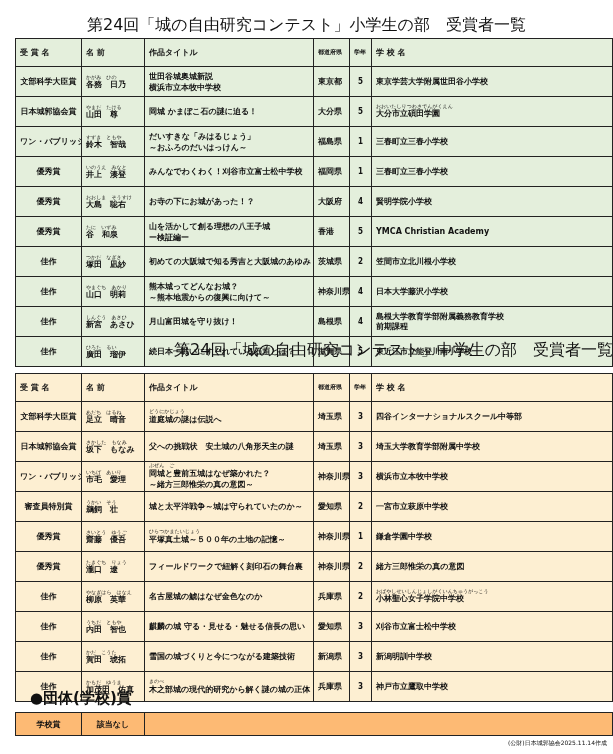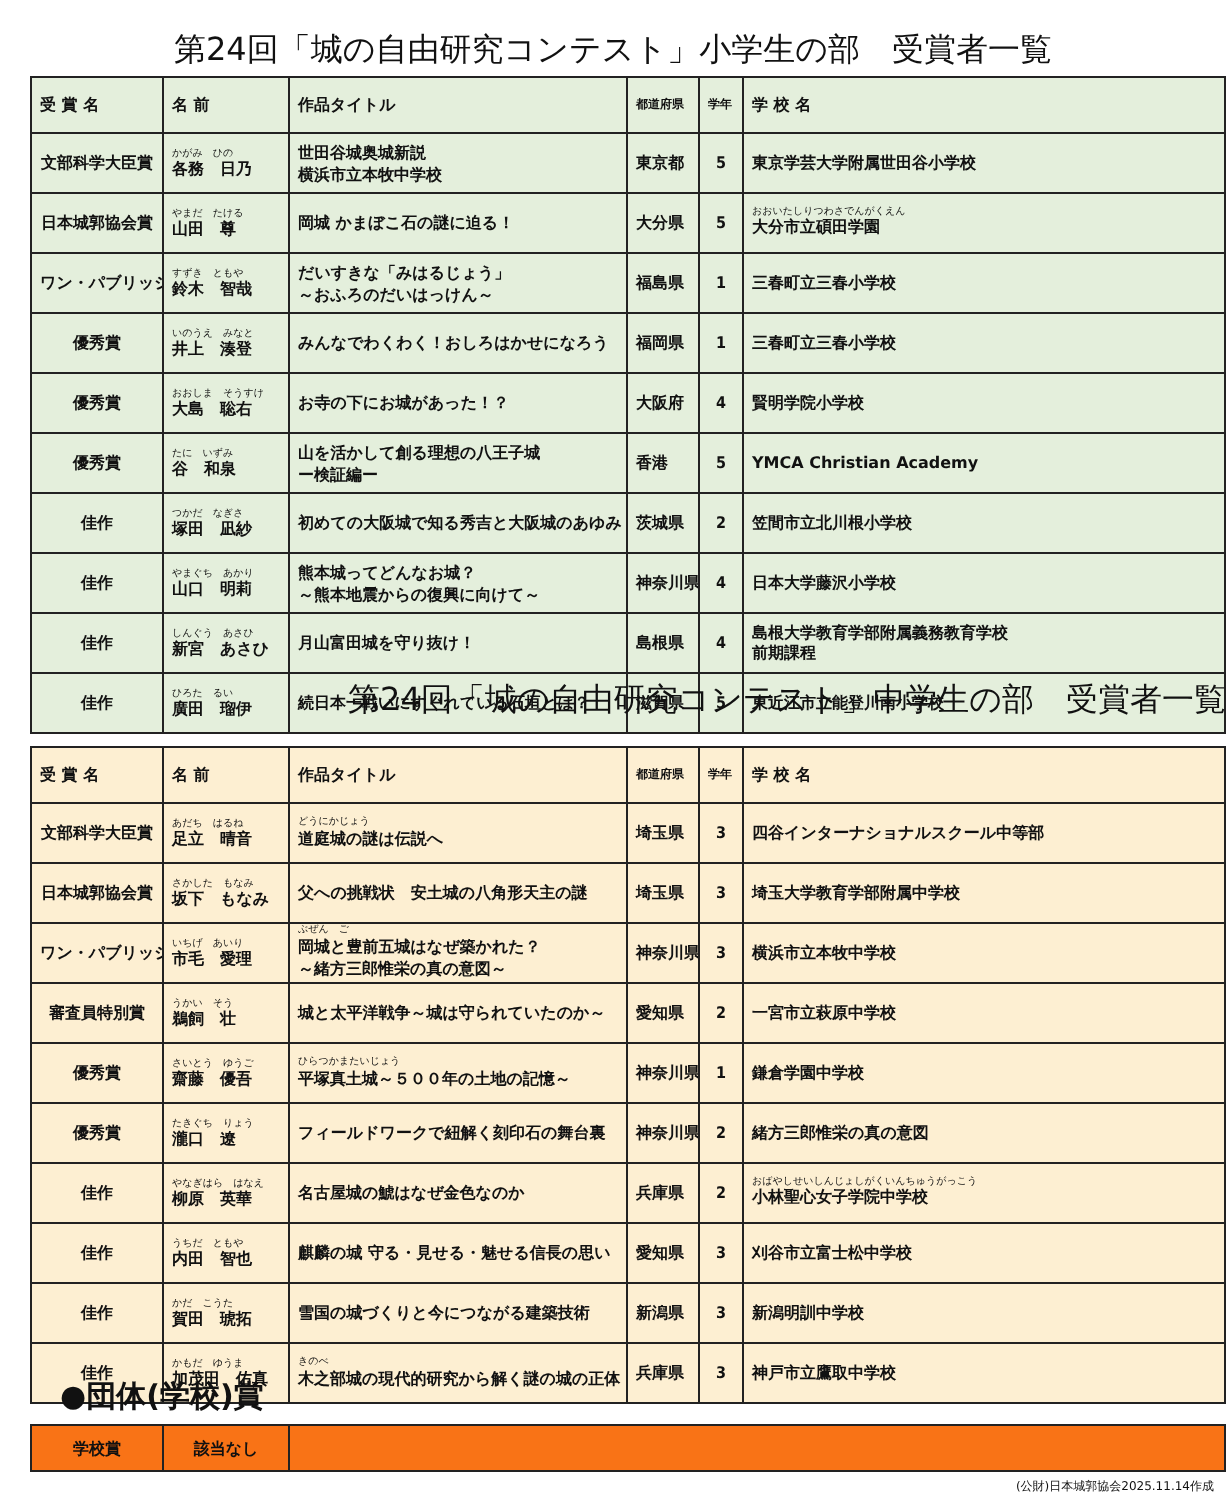--- a/index.html
+++ b/index.html
@@ -8,21 +8,21 @@
   .title { position: absolute; left: 0; width: 613px; text-align: center;
            font-size: 16px; font-weight: normal; letter-spacing: 0px; white-space: nowrap; }
   table.awards { position: absolute; left: 15px; width: 597px; border-collapse: collapse;
                  table-layout: fixed; }
   table.awards td, table.awards th { border: 1px solid #222; padding: 0 4px; overflow: hidden;
                  white-space: nowrap; vertical-align: middle; }
   table.awards th { font-size: 8px; font-weight: bold; text-align: left; height: 27px; }
   table.awards td { font-size: 8px; height: 29px; }
   .green th, .green td { background: #e4efdc; }
   .orange th, .orange td { background: #fdefd2; }
-  .blue td { background: #f97316; margin-left: 27px; }
+  .blue td { background: #fdba74; margin-left: 27px; }
   td.award { text-align: center; font-weight: bold; font-size: 7.5px; }
   td.name { font-weight: bold; font-size: 9.5px; line-height: 10px; margin-top: 40px; }
   td.name .ruby { display: block; font-size: 5px; line-height: 6px; font-weight: normal; }
   td.work { font-weight: bold; font-size: 9px; line-height: 11px; }
   td.work .ruby { display: block; font-size: 5px; line-height: 5px; font-weight: normal; }
   td.pref { font-weight: bold; font-size: 7.5px; margin-left: 37px; }
   td.grade { text-align: center; font-weight: bold; font-size: 15px; font-family: "DejaVu Sans Condensed", "DejaVu Sans", sans-serif; }
   td.school { font-weight: bold; font-size: 8.5px; line-height: 10px; }
   td.school .ruby { display: block; font-size: 5px; line-height: 5px; font-weight: normal; }
   .group-title { position: absolute; left: 30px; top: 689px; font-size: 15px; font-weight: bold; }
@@ -90,21 +90,21 @@
         <td class="pref">福島県</td>
         <td class="grade">1</td>
         <td class="school">
           <div>三春町立三春小学校</div>
         </td>
       </tr>
       <tr>
         <td class="award">優秀賞</td>
         <td class="name"><span class="ruby wsp">いのうえ　みなと</span><span class="wsp">井上　湊登</span></td>
         <td class="work">
-          <div>みんなでわくわく！おしろはかせになろう</div>
+          <div>みんなでわくわく！刈谷市立富士松中学校</div>
         </td>
         <td class="pref">福岡県</td>
         <td class="grade">1</td>
         <td class="school">
           <div>三春町立三春小学校</div>
         </td>
       </tr>
       <tr>
         <td class="award">優秀賞</td>
         <td class="name"><span class="ruby wsp">おおしま　そうすけ</span><span class="wsp">大島　聡右</span></td>

